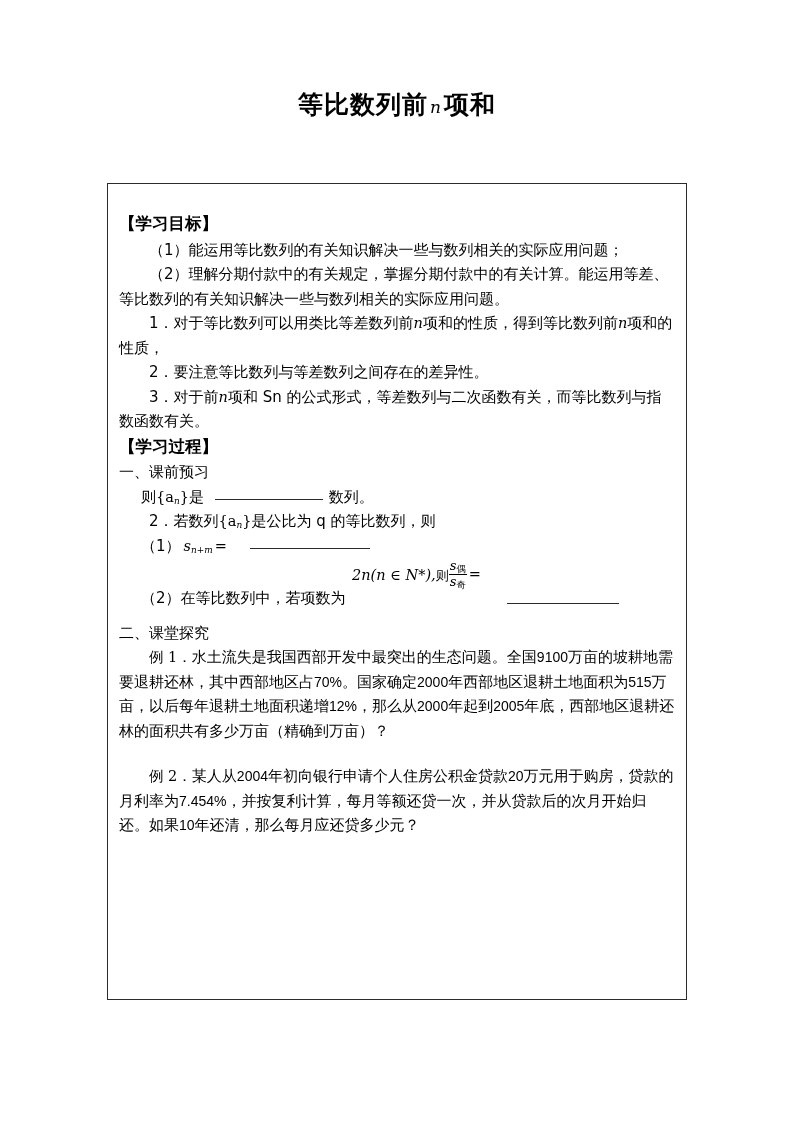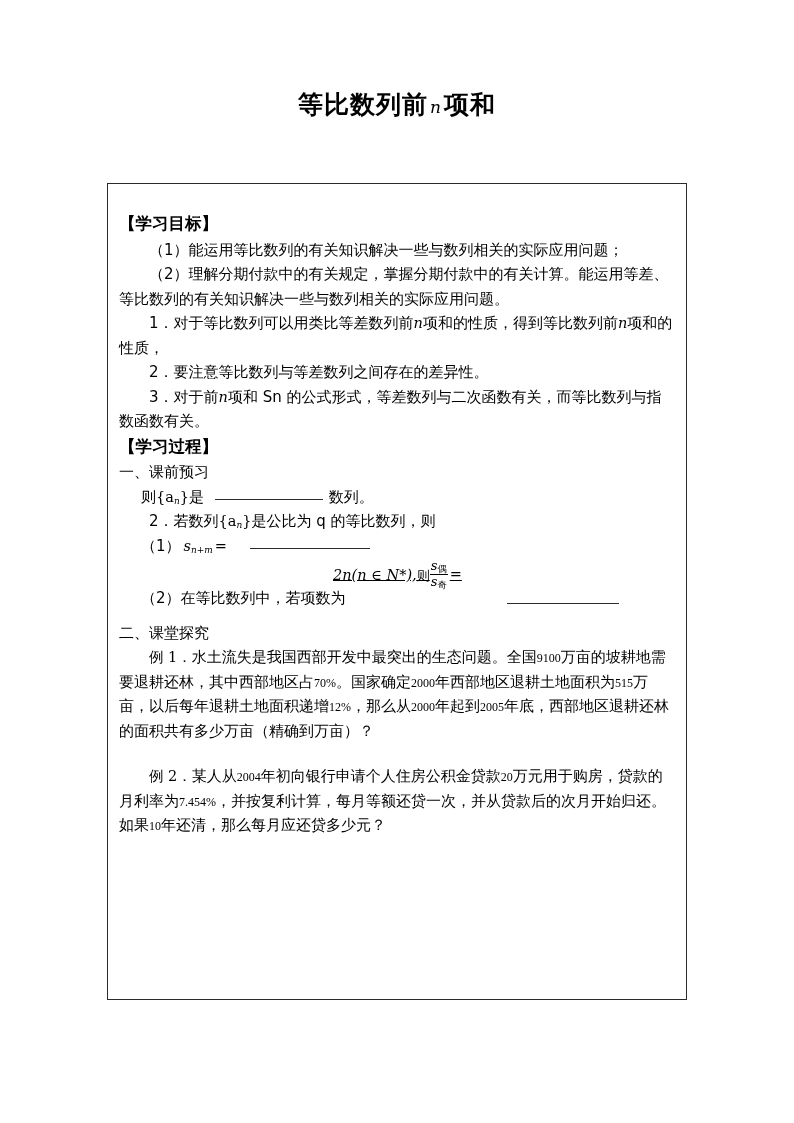--- a/index.html
+++ b/index.html
@@ -76,23 +76,23 @@
     font-family: "DejaVu Serif", "Liberation Serif", serif;
     font-style: italic;
     font-size: 14.5px;
   }
   .mn {
     font-family: "DejaVu Serif", "Liberation Serif", serif;
     font-style: normal;
     font-size: 14.5px;
   }
   .num {
-    font-family: Liberation Serif, serif;
+    font-family: Liberation Sans, sans-serif;
     font-style: normal;
-    font-size: 12px;
+    font-size: 14px;
   }
   sub {
     font-size: 0.62em;
     vertical-align: -0.25em;
   }
   sup {
     font-size: 0.62em;
     vertical-align: 0.45em;
   }
   .blank {
@@ -124,24 +124,23 @@
   }
   .gap-line {
     height: 21px;
   }
   .q2-block {
     position: relative;
     height: 62px;
   }
   .q2-upper {
     position: absolute;
-    left: 214px;
+    left: 233px;
     top: 0px;
     font-size: 15px;
-    text-decoration: underline;
   }
   .q2-lower {
     position: absolute;
     left: 22px;
     top: 30px;
     font-size: 15px;
     font-family: "DejaVu Sans", "Liberation Sans", sans-serif;
   }
   .q2-blank {
     position: absolute;

